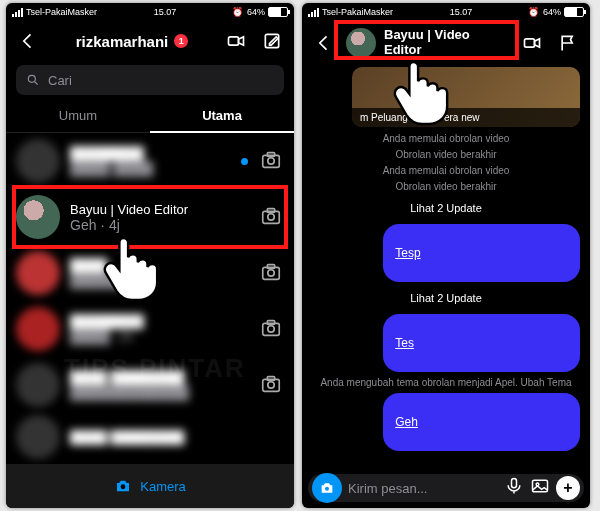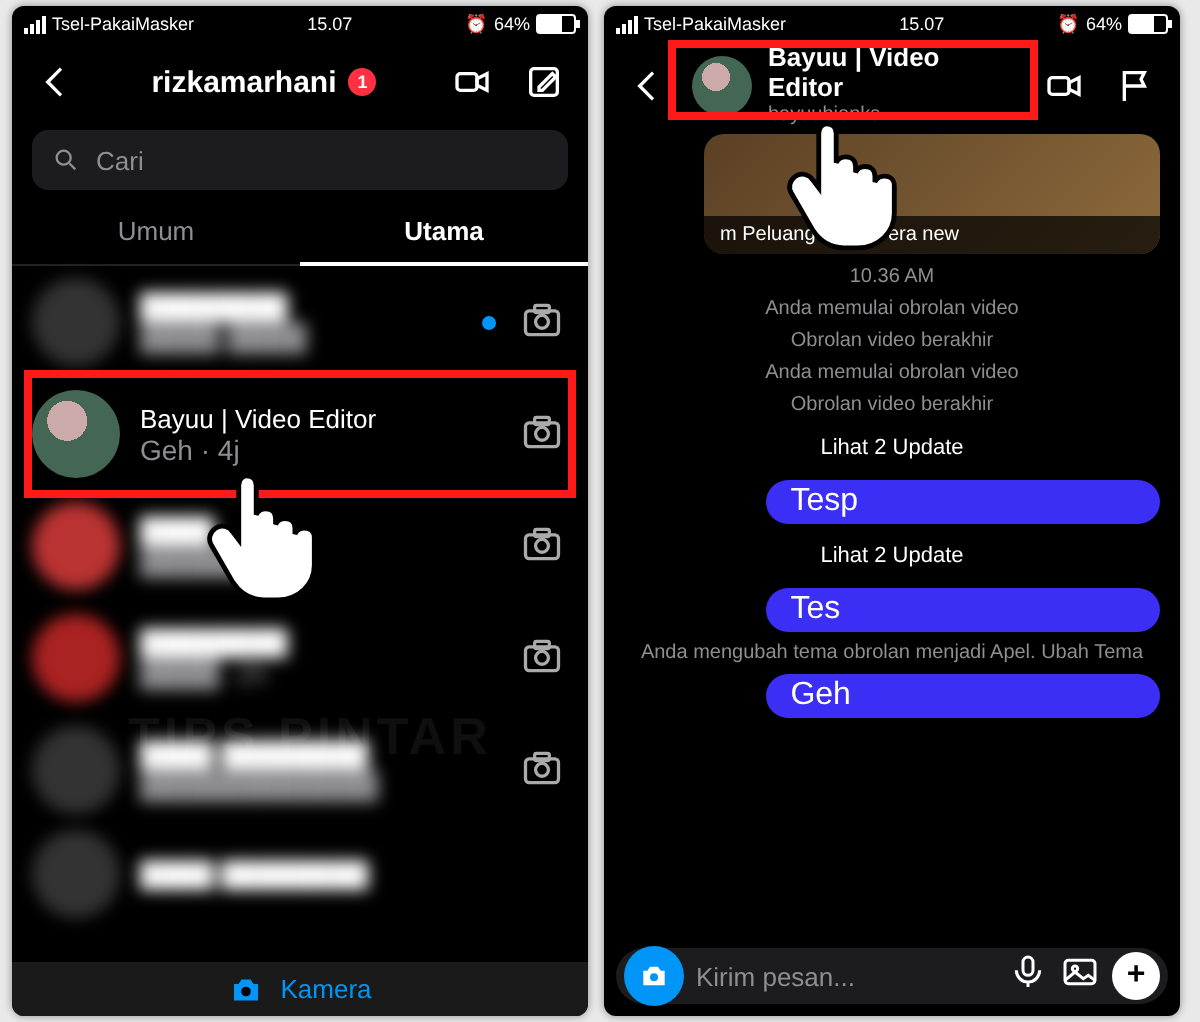--- a/index.html
+++ b/index.html
@@ -39,36 +39,36 @@
   .row{display:flex;align-items:center;height:56px;padding:0 10px;gap:10px;}
   .avatar{width:44px;height:44px;border-radius:50%;background:#333;flex:0 0 auto;}
   .row .txt{flex:1;min-width:0;}
   .row .name{font-size:13px;color:#fff;white-space:nowrap;overflow:hidden;text-overflow:ellipsis;}
   .row .sub{font-size:14px;color:#8e8e93;white-space:nowrap;overflow:hidden;text-overflow:ellipsis;}
   .row .cam{width:24px;height:24px;flex:0 0 auto;}
   .row .cam svg{width:22px;height:22px;stroke:#aaa;fill:none;stroke-width:1.8;}
   .blur{filter:blur(4px);}
   .dot{width:7px;height:7px;border-radius:50%;background:#0095f6;margin-right:2px;flex:0 0 auto;}
 
-  .footer-cam{position:absolute;left:0;right:0;bottom:0;height:27px;background:#1a1a1a;display:flex;align-items:center;justify-content:center;gap:8px;color:#0095f6;font-size:13px;}
+  .footer-cam{position:absolute;left:0;right:0;bottom:0;height:44px;background:#1a1a1a;display:flex;align-items:center;justify-content:center;gap:8px;color:#0095f6;font-size:13px;}
   .footer-cam svg{width:18px;height:18px;fill:#0095f6;}
 
   
   .chat-hdr{display:flex;align-items:center;height:44px;padding:0 8px;gap:8px;}
   .chat-hdr .avatar{width:30px;height:30px;}
   .chat-hdr .titles{display:flex;flex-direction:column;line-height:1.15;}
   .chat-hdr .t1{font-size:13px;font-weight:600;}
   .chat-hdr .t2{font-size:10px;color:#8e8e93;}
 
   .story{margin:2px 10px 6px 50px;height:60px;border-radius:10px;overflow:hidden;background:linear-gradient(135deg,#5a4025,#8c6a3b);position:relative;display:flex;align-items:flex-end;}
   .story-cap{width:100%;background:rgba(0,0,0,.72);color:#fff;font-size:10px;padding:4px 8px;white-space:nowrap;overflow:hidden;text-overflow:ellipsis;}
 
   .sys{color:#8e8e93;font-size:10px;text-align:center;margin:5px 0;}
   .link-update{color:#fff;font-size:11px;font-weight:400;text-align:center;margin:10px 0;}
-  .bubble{max-width:60%;padding:2px 12px;border-radius:16px;font-size:16px;margin:3px 10px;}
+  .bubble{max-width:60%;padding:22px 12px;border-radius:16px;font-size:12px;margin:3px 10px;text-decoration:underline;}
   .out{background:#3b2ef5;color:#fff;margin-left:auto;text-align:left;}
   .chat-body{position:absolute;top:62px;left:0;right:0;bottom:44px;overflow:hidden;}
 
   .composer{position:absolute;left:6px;right:6px;bottom:6px;height:28px;background:#1c1c1e;border-radius:20px;display:flex;align-items:center;padding:0 4px;gap:6px;}
   .composer .blue-cam{width:30px;height:30px;border-radius:50%;background:#0095f6;display:flex;align-items:center;justify-content:center;}
   .composer .blue-cam svg{width:16px;height:16px;fill:#fff;}
   .composer .ph{flex:1;color:#8e8e93;font-size:13px;}
   .composer .tool svg{width:20px;height:20px;stroke:#fff;fill:none;stroke-width:1.8;}
   .composer .plus{width:24px;height:24px;border-radius:50%;background:#fff;color:#000;display:flex;align-items:center;justify-content:center;font-weight:700;}
 
@@ -252,40 +252,38 @@
 
     <div class="chat-hdr">
       <div class="icon-btn">
         <svg viewBox="0 0 24 24">
             <polyline points="15 4 7 12 15 20"></polyline>
           </svg>
       </div>
       <div class="avatar" style="background:radial-gradient(circle at 40% 35%, #caa 0 7px, #465 7px 15px);"></div>
       <div class="titles" style="flex:1">
         <span class="t1">Bayuu | Video Editor</span>
-        <span class="t2">bayuubionks</span>
       </div>
       <div class="icon-btn">
         <svg viewBox="0 0 24 24">
             <rect x="3" y="7" width="12" height="10" rx="2"></rect>
             <polygon points="15 10 21 7 21 17 15 14"></polygon>
           </svg>
       </div>
       <div class="icon-btn">
         <svg viewBox="0 0 24 24">
             <path d="M5 3v18M5 4h12l-2 4 2 4H5"></path>
           </svg>
       </div>
     </div>
 
     <div class="chat-body">
       <div class="story">
         <div class="story-cap">m Peluang baru di era new</div>
       </div>
-      <div class="sys">10.36 AM</div>
       <div class="sys">Anda memulai obrolan video</div>
       <div class="sys">Obrolan video berakhir</div>
       <div class="sys">Anda memulai obrolan video</div>
       <div class="sys">Obrolan video berakhir</div>
       <div class="link-update">Lihat 2 Update</div>
       <div class="bubble out">Tesp</div>
       <div class="link-update">Lihat 2 Update</div>
       <div class="bubble out">Tes</div>
       <div class="sys">Anda mengubah tema obrolan menjadi Apel. Ubah Tema</div>
       <div class="bubble out">Geh</div>

